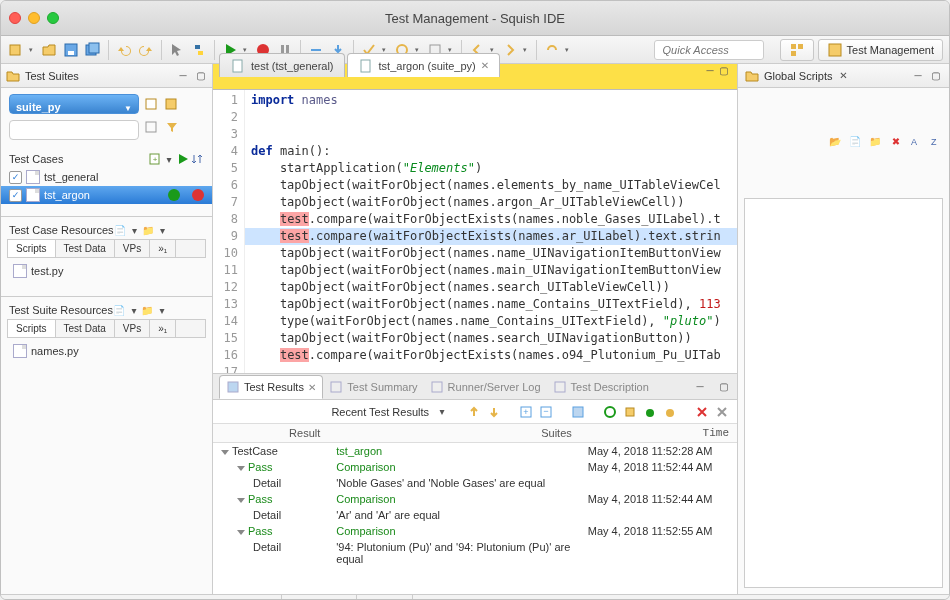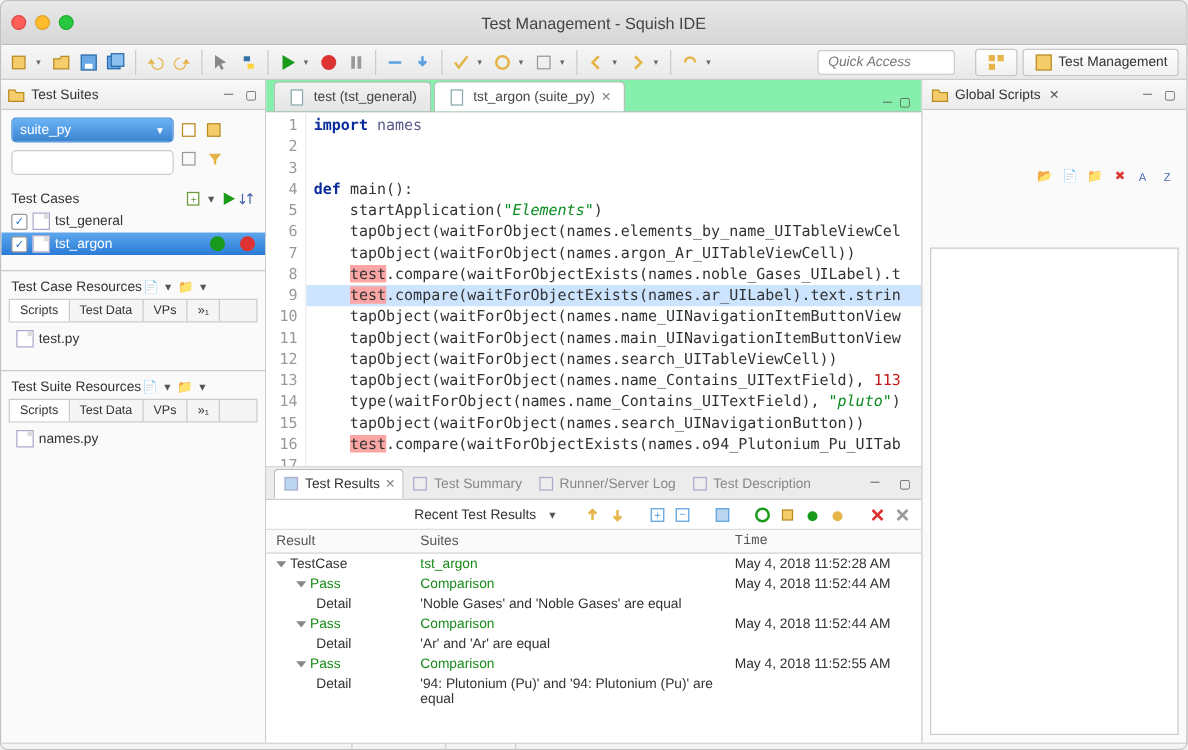--- a/index.html
+++ b/index.html
@@ -29,21 +29,21 @@
 .col-right { width: 212px; border-left: 1px solid #ccc; background: #fafafa; display: flex; flex-direction: column; gap: 42px; }
 
 
 .view-header { height: 24px; background: linear-gradient(#f9f9f9,#ececec); border-bottom: 1px solid #ccc; display: flex; align-items: center; padding: 0 4px; gap: 4px; }
 .view-header .label { font-size: 11px; color: #333; }
 .view-header .spacer { flex: 1; }
 .mini-icon { width: 14px; height: 14px; display: inline-flex; align-items: center; justify-content: center; cursor: pointer; font-size: 10px; color: #555; }
 
 
 .panel-body { padding: 6px 8px; }
-.suite-select { width: 130px; height: 20px; border: 1px solid #4a90d9; border-radius: 4px; background: linear-gradient(#6cb3f5,#3a84d0); color: #fff; font-size: 11px; padding: 0 6px; display: inline-flex; align-items: center; justify-content: space-between; cursor: pointer; }
+.suite-select { width: 130px; height: 20px; border: 1px solid #4a90d9; border-radius: 4px; background: linear-gradient(#6cb3f5,#3a84d0); color: #fff; font-size: 11px; padding: 0 6px; display: inline-flex; align-items: flex-end; justify-content: space-between; cursor: pointer; font-weight: bold; }
 .suite-select .caret { font-size: 8px; }
 .filter-box { width: 130px; height: 20px; border: 1px solid #ccc; border-radius: 4px; background: #fff; margin-top: 6px; }
 .row-icons { display: inline-flex; gap: 6px; margin-left: 6px; vertical-align: middle; }
 
 .section-label { font-size: 11px; color: #333; padding: 6px 8px 2px; display: flex; align-items: center; }
 .section-label .spacer { flex: 1; }
 .testcase-row { display: flex; align-items: center; gap: 4px; padding: 2px 8px; cursor: pointer; }
 .testcase-row.selected { background: linear-gradient(#5ea7ee,#2a7bd6); color: #fff; }
 .checkbox { width: 13px; height: 13px; border: 1px solid #999; border-radius: 2px; background: #fff; display: inline-flex; align-items: center; justify-content: center; font-size: 9px; color: #2a7bd6; }
 .file-icon { width: 14px; height: 14px; background: #fff; border: 1px solid #aac; position: relative; }
@@ -51,21 +51,21 @@
 
 .panel-sep { height: 1px; background: #ccc; }
 .resources-header { padding: 6px 8px 2px; font-size: 11px; display: flex; align-items: center; }
 .tabs-mini { display: flex; border: 1px solid #ccc; background: #f5f5f5; margin: 0 6px; }
 .tabs-mini div { padding: 3px 8px; border-right: 1px solid #ccc; font-size: 10px; cursor: pointer; }
 .tabs-mini div.active { background: #fff; }
 .file-list { padding: 4px 12px; }
 .file-list-item { display: flex; align-items: center; gap: 4px; padding: 2px 0; cursor: pointer; }
 
 
-.editor-tabs { height: 26px; background: #86efac; display: flex; align-items: flex-end; padding: 0 6px 0 6px; border-bottom: 1px solid #bbb; gap: 0; }
+.editor-tabs { height: 26px; background: #fde047; display: flex; align-items: flex-end; padding: 0 6px 12px 6px; border-bottom: 1px solid #bbb; gap: 0; }
 .editor-tab { height: 24px; padding: 0 10px; border: 1px solid #bbb; border-bottom: none; background: linear-gradient(#f2f2f2,#e5e5e5); border-radius: 4px 4px 0 0; display: inline-flex; align-items: center; gap: 5px; font-size: 11px; color: #444; margin-right: 2px; cursor: pointer; }
 .editor-tab.active { background: #fff; }
 .editor-tab .close { font-size: 10px; color: #888; cursor: pointer; }
 .editor-tabs .spacer { flex: 1; }
 
 
 .editor { flex: 1; display: flex; background: #fff; font-family: Menlo, Consolas, monospace; font-size: 12px; line-height: 17px; overflow: hidden; min-height: 0; border-bottom: 1px solid #ccc; }
 .gutter { width: 32px; text-align: right; padding: 2px 6px 2px 0; color: #999; background: #fff; border-right: 1px solid #eee; white-space: pre; }
 .code { flex: 1; padding: 2px 0; white-space: pre; overflow: hidden; }
 .code-line { padding: 0 6px; }
@@ -77,21 +77,21 @@
 .ref { color: #5a5a8a; }
 
 
 .bottom-area { height: 220px; display: flex; flex-direction: column; min-height: 0; }
 .bottom-tabbar { height: 26px; background: #ececec; border-bottom: 1px solid #ccc; display: flex; align-items: center; padding: 0 6px; gap: 10px; }
 .bottom-tab { display: inline-flex; align-items: center; gap: 4px; font-size: 11px; color: #888; cursor: pointer; padding: 4px 6px; }
 .bottom-tab.active { color: #333; border: 1px solid #bbb; border-bottom: 1px solid #fff; background: #fff; border-radius: 4px 4px 0 0; margin-bottom: -1px; }
 .results-toolbar { height: 24px; border-bottom: 1px solid #ddd; display: flex; align-items: center; justify-content: flex-end; padding: 0 8px; gap: 6px; background: #fff; font-size: 11px; }
 .results-table { flex: 1; overflow: auto; background: #fff; }
 .results-table table { width: 100%; border-collapse: collapse; font-size: 11px; }
-.results-table th { text-align: left; font-weight: normal; color: #555; padding: 3px 8px; border-bottom: 1px solid #ddd; background: #fafafa; }
+.results-table th { text-align: right; font-weight: normal; color: #555; padding: 3px 8px; border-bottom: 1px solid #ddd; background: #fafafa; }
 .results-table td { padding: 2px 8px; vertical-align: top; }
 .tree-indent { display: inline-block; }
 .disclosure { display: inline-block; width: 0; height: 0; border-left: 4px solid transparent; border-right: 4px solid transparent; border-top: 5px solid #888; margin-right: 3px; vertical-align: middle; }
 .pass-label { color: #1a8a1a; }
 .msg-link { color: #1a8a1a; }
 .tc-link { color: #1a8a1a; }
 
 
 .global-header { height: 24px; background: linear-gradient(#f9f9f9,#ececec); border-bottom: 1px solid #ccc; display: flex; align-items: center; padding: 0 6px; gap: 4px; }
 .global-toolbar { height: 22px; display: flex; align-items: center; justify-content: flex-end; padding: 0 6px; gap: 6px; }

